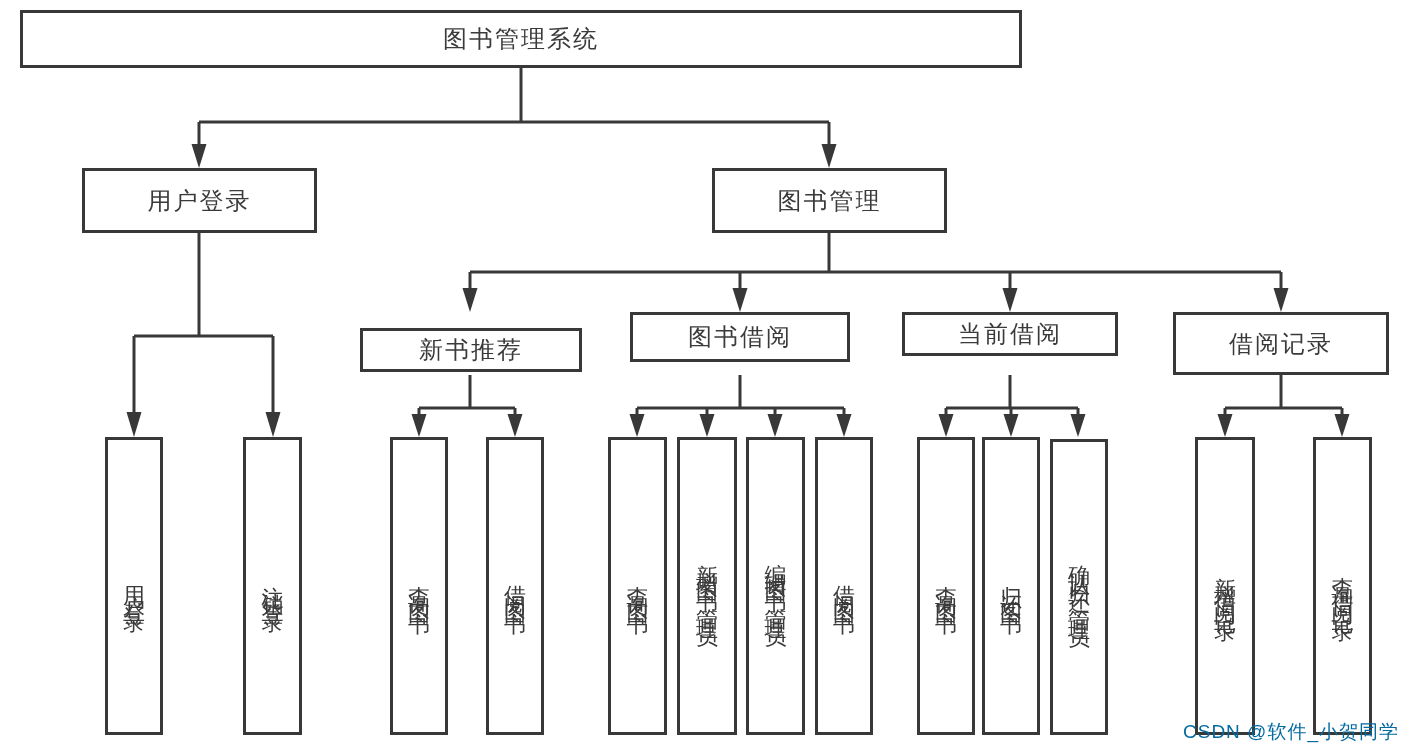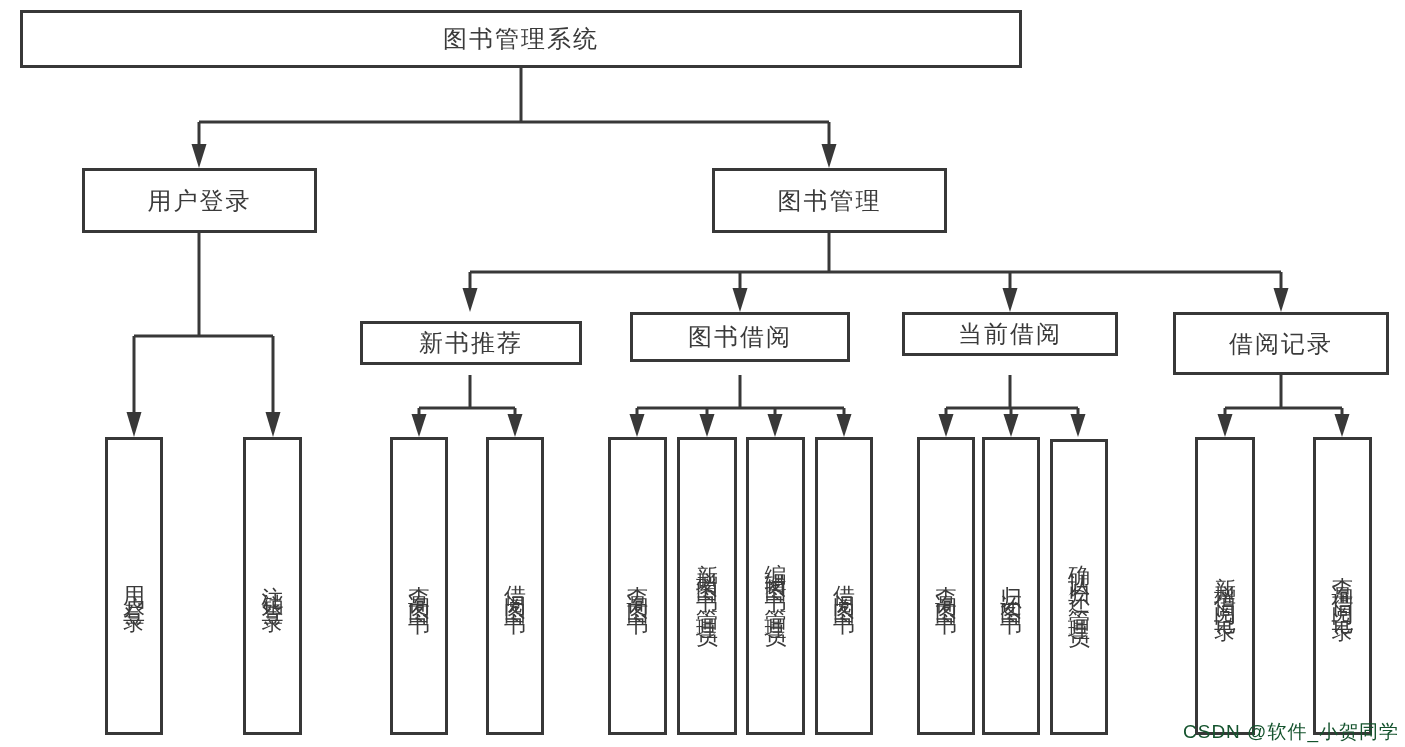--- a/index.html
+++ b/index.html
@@ -23,21 +23,21 @@
     writing-mode:vertical-rl;
     text-orientation:mixed;
     font-size:22px;
     letter-spacing:9px;
     white-space:nowrap;
   }
   .watermark{
     position:absolute;z-index:3;
     left:1183px;top:719px;
     font-size:19px;letter-spacing:1px;
-    color:#14532d;white-space:nowrap;
+    color:#0369a1;white-space:nowrap;
   }
 </style>
 </head>
 <body>
 
 <div class="stage">
 
   <svg class="wires" width="1405" height="747" viewBox="0 0 1405 747">
     <g stroke="#383838" stroke-width="3" fill="none">
 
@@ -117,21 +117,21 @@
     <span>图书管理系统</span>
   </div>
 
   <div class="box h" style="left:82px;top:168px;width:235px;height:65px">
     <span>用户登录</span>
   </div>
   <div class="box h" style="left:712px;top:168px;width:235px;height:65px">
     <span>图书管理</span>
   </div>
 
-  <div class="box h" style="left:360px;top:321px;width:222px;height:44px">
+  <div class="box h" style="left:360px;top:328px;width:222px;height:44px">
     <span>新书推荐</span>
   </div>
   <div class="box h" style="left:630px;top:312px;width:220px;height:50px">
     <span>图书借阅</span>
   </div>
   <div class="box h" style="left:902px;top:312px;width:216px;height:44px">
     <span>当前借阅</span>
   </div>
   <div class="box h" style="left:1173px;top:312px;width:216px;height:63px">
     <span>借阅记录</span>

